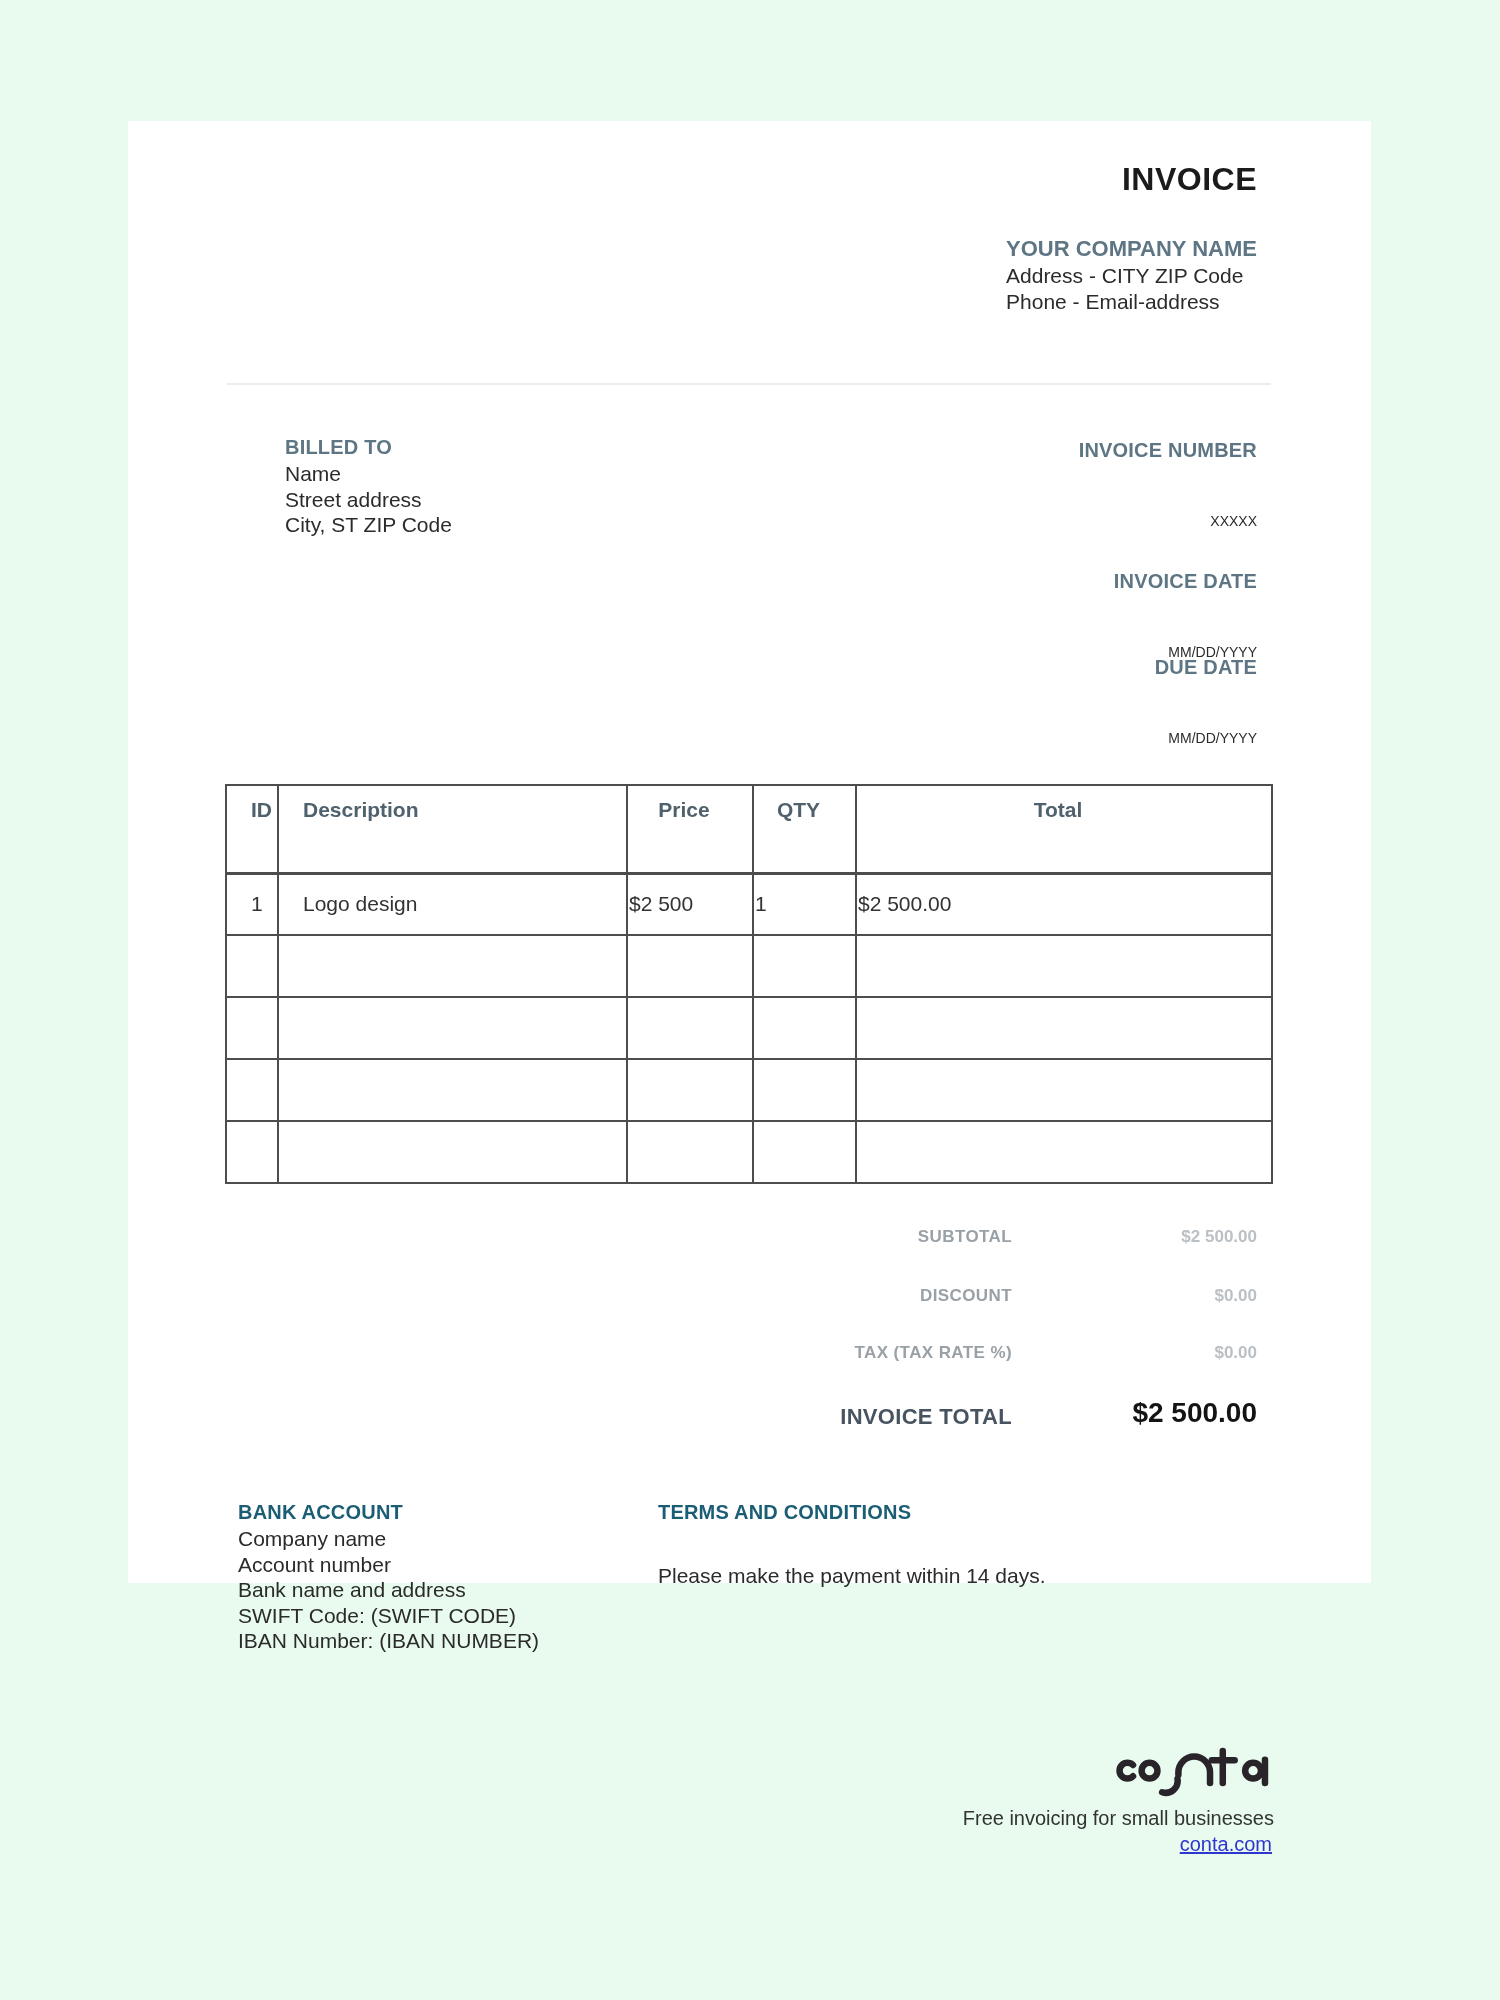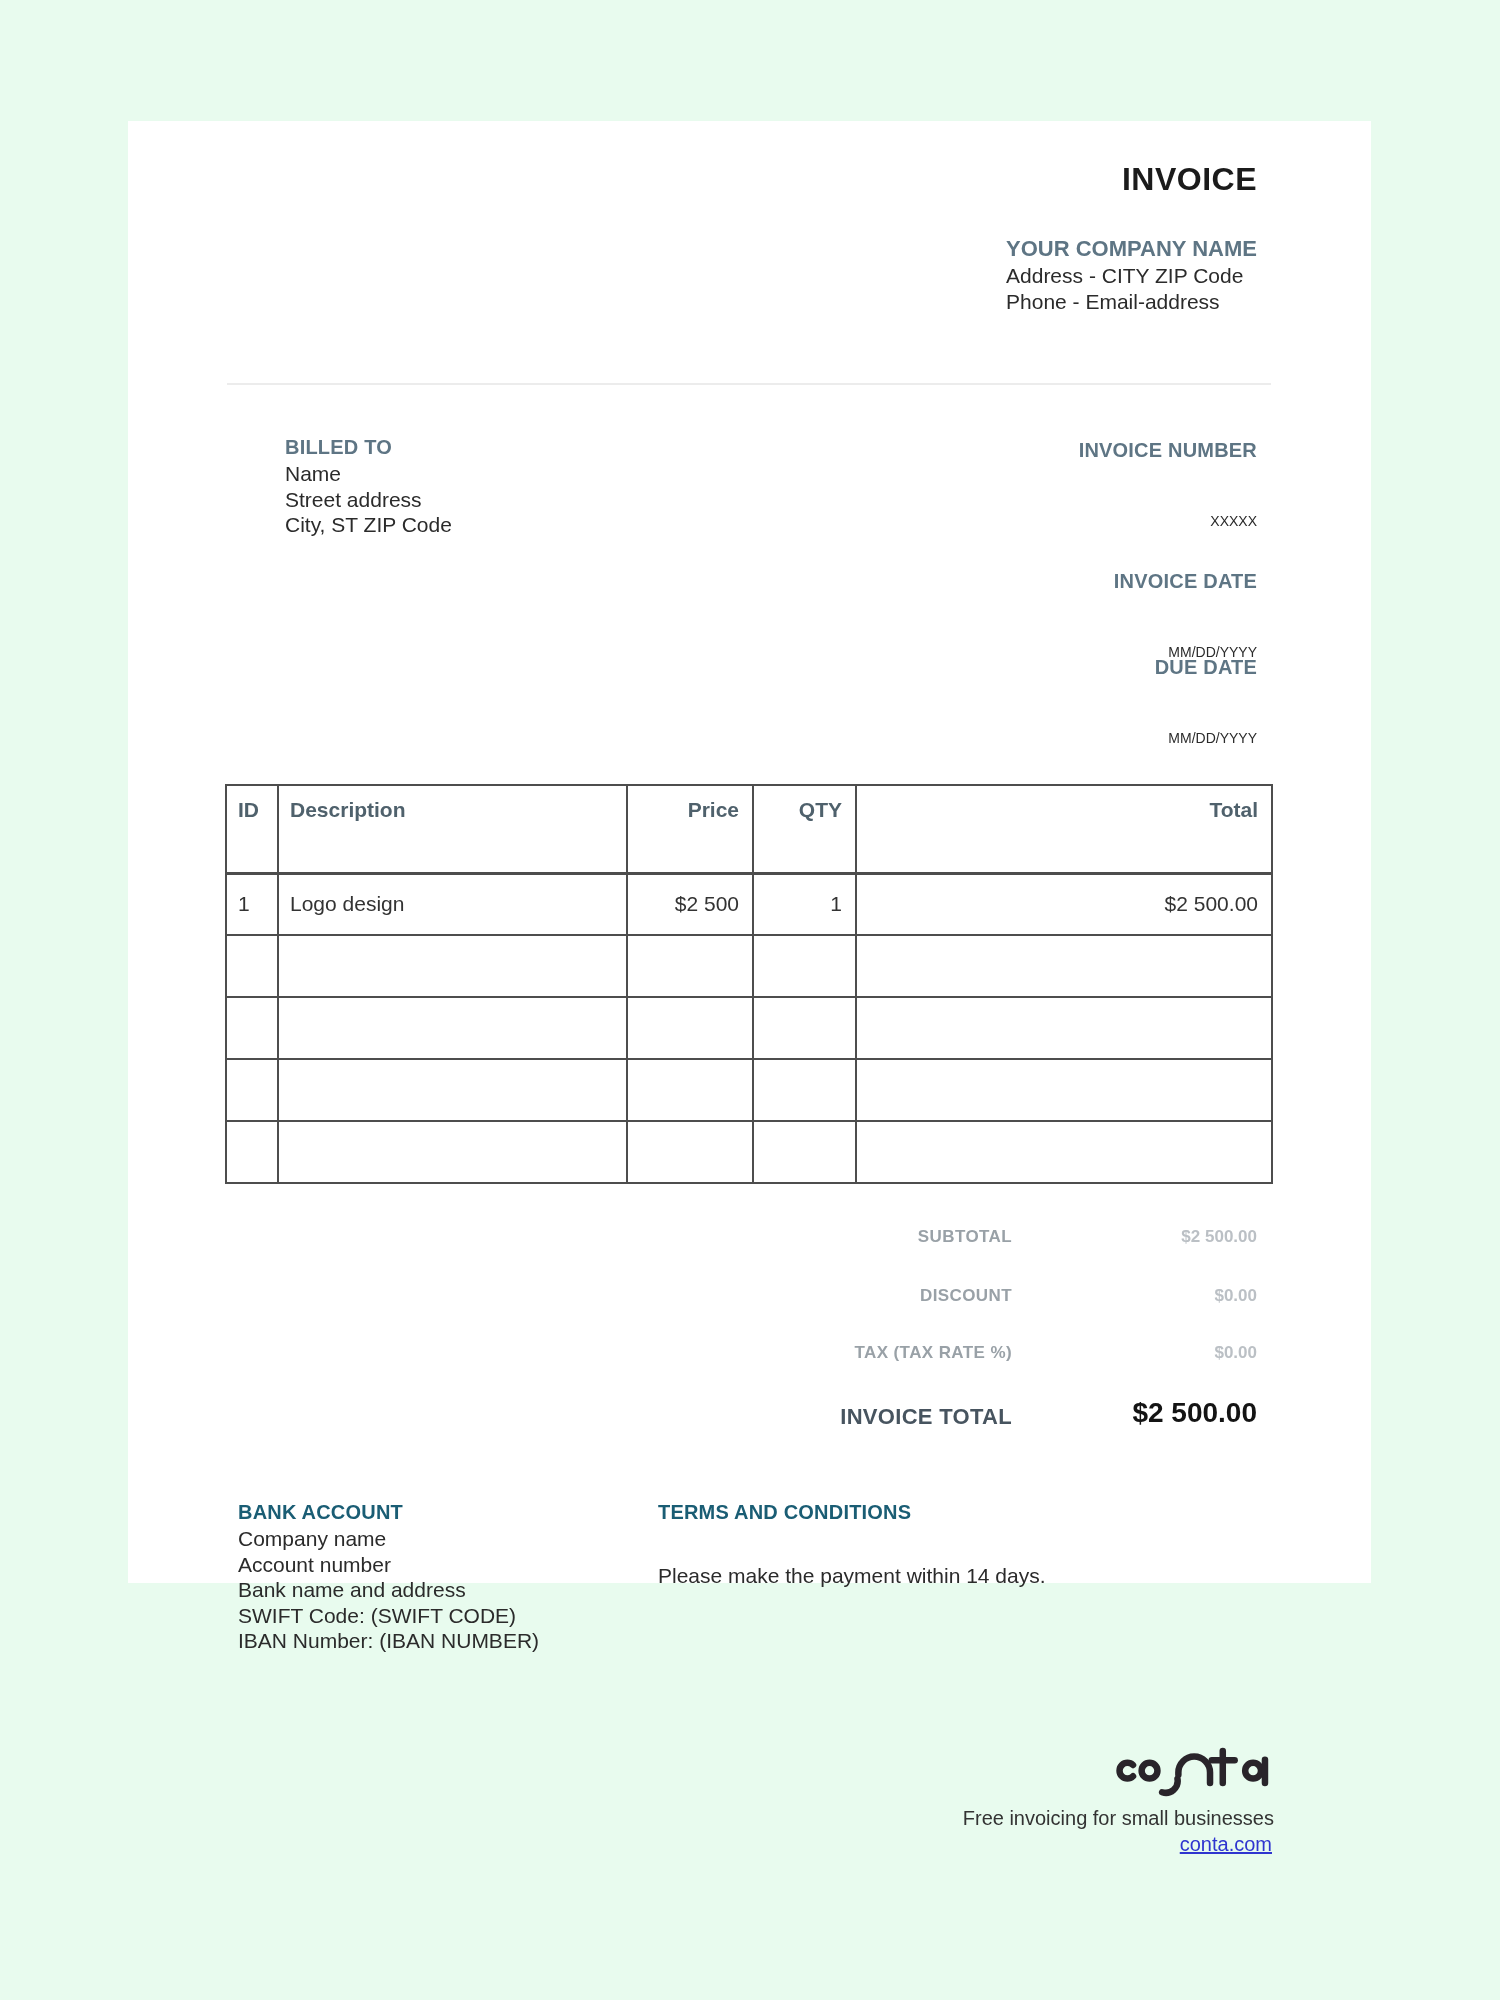--- a/index.html
+++ b/index.html
@@ -46,22 +46,22 @@
     border:2px solid #4d4d4d;overflow:hidden;
   }
   table.items thead th{
     border-bottom-width:3px;
     font-size:21px;font-weight:bold;color:#4f616c;
     vertical-align:top;padding-top:12px;
   }
   table.items thead tr{height:88px;}
   table.items tbody tr{height:62px;}
   table.items td{font-size:21px;color:#333333;vertical-align:middle;}
-  .cell-left{text-align:left;padding-left:11px;}
-  .cell-right{text-align:right;padding-right:13px;}
+  .cell-left{text-align:left;padding-left:24px;}
+  .cell-right{padding-right:13px;}
   td.qty-cell{color:#4f616c;}
 
   
   .trow{position:absolute;right:114px;width:640px;height:30px;}
   .t-label{position:absolute;right:245px;font-size:17px;font-weight:bold;color:#99a1a7;letter-spacing:.4px;white-space:nowrap;line-height:22px;}
   .t-value{position:absolute;right:0;font-size:17px;font-weight:bold;color:#bbc0c5;white-space:nowrap;line-height:22px;}
   .row-subtotal{top:1105px;}
   .row-discount{top:1164px;}
   .row-tax{top:1221px;}
   .gt-label{position:absolute;right:359px;top:1283px;font-size:22px;font-weight:bold;color:#47545f;letter-spacing:.3px;white-space:nowrap;}

